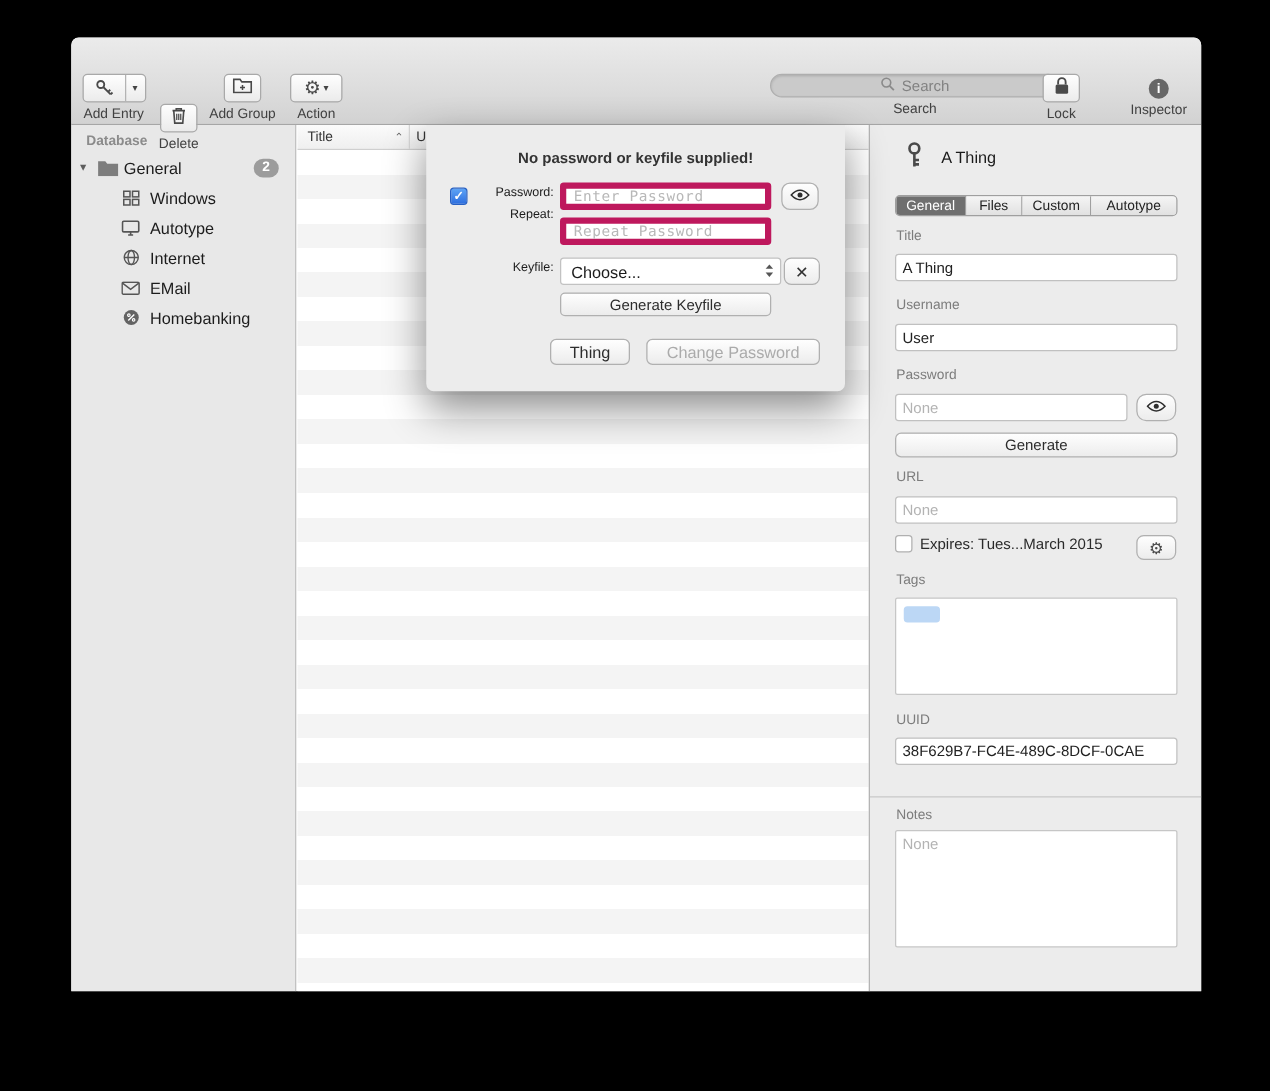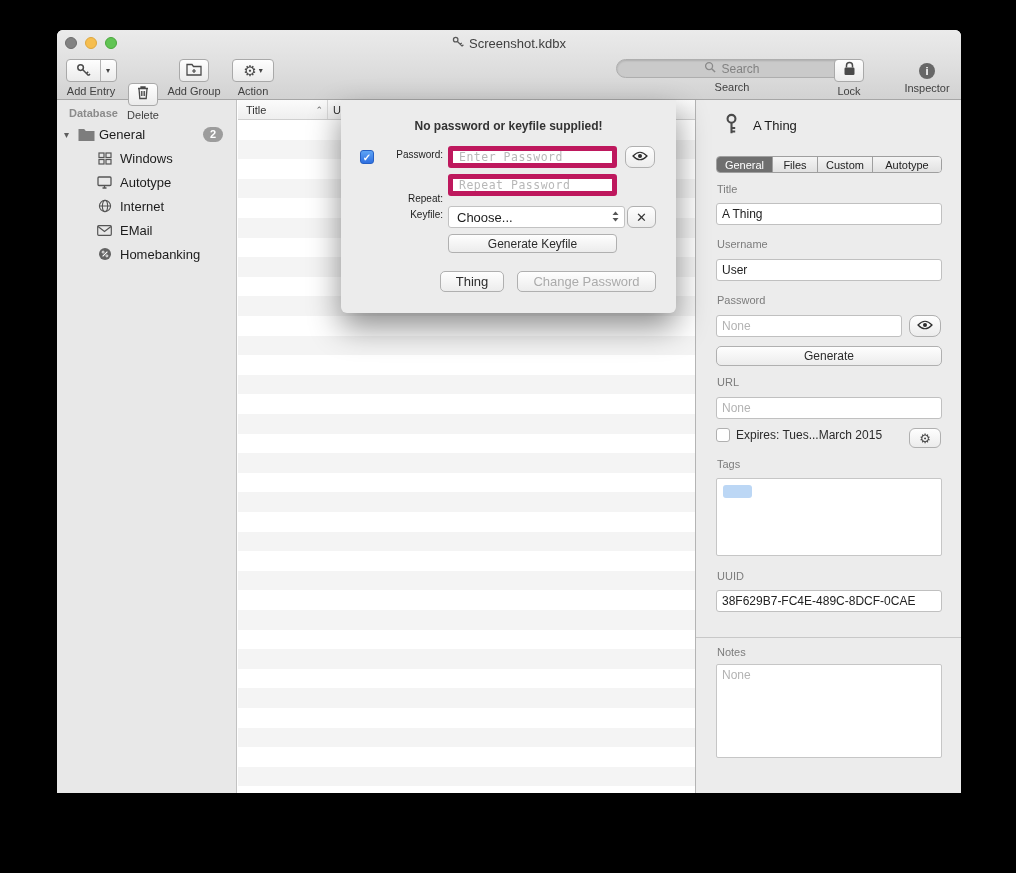--- a/index.html
+++ b/index.html
@@ -109,36 +109,20 @@
   .dlg-cancel { left:99px; top:171px; width:64px; height:21px; border-radius:5px; font-size:13px; }
   .dlg-change { left:176px; top:171px; width:139px; height:21px; border-radius:5px; font-size:13px; color:#ababab; }
 </style>
 </head>
 <body>
 
 <div class="stage">
   <div class="window">
 
     <div class="chrome">
-      <div class="titlebar">
-        <div class="traffic">
-          <span class="tl close"></span>
-          <span class="tl min"></span>
-          <span class="tl zoom"></span>
-        </div>
-        <div class="win-title">
-          <span>
-            <svg width="12" height="12" viewBox="0 0 15 15">
-                <circle cx="4.6" cy="4.6" r="2.8" fill="none" stroke="#5a5a5a" stroke-width="1.6"></circle>
-                <path d="M6.8 6.8 L12.6 12.6 M10.4 10.4 L12.2 8.6 M12.6 12.6 L14.2 11" stroke="#5a5a5a" stroke-width="1.6" fill="none"></path>
-              </svg>
-          </span>
-          <span>Screenshot.kdbx</span>
-        </div>
-      </div>
 
       <div class="toolbar">
         <div class="tb-item" style="left:6px; width:56px;">
           <div class="tb-btn">
             <span class="seg main">
               <svg width="15" height="15" viewBox="0 0 15 15">
                   <circle cx="4.6" cy="4.6" r="2.8" fill="none" stroke="#4a4a4a" stroke-width="1.5"></circle>
                   <path d="M6.8 6.8 L12.5 12.5 M10.5 10.5 L12.2 8.8 M12.5 12.5 L14 11" stroke="#4a4a4a" stroke-width="1.5" fill="none"></path>
                 </svg>
             </span>
@@ -366,21 +350,21 @@
       <input class="dlg-abs dlg-input" style="top: 46px;" placeholder="Enter Password">
       <div class="dlg-abs btn-plain dlg-eye" style="top:46px;">
         <span>
           <svg width="16" height="10" viewBox="0 0 16 10">
               <path d="M1 5 Q8 -2.5 15 5 Q8 12.5 1 5 Z" fill="none" stroke="#2e2e2e" stroke-width="1.2"></path>
               <circle cx="8" cy="5" r="2" fill="#2e2e2e"></circle>
             </svg>
         </span>
       </div>
 
-      <div class="dlg-abs dlg-label" style="top:93px;">Repeat:</div>
+      <div class="dlg-abs dlg-label" style="top:66px;">Repeat:</div>
       <input class="dlg-abs dlg-input" style="top: 74px;" placeholder="Repeat Password">
 
       <div class="dlg-abs dlg-label" style="top:109px;">Keyfile:</div>
       <div class="dlg-abs dropdown" style="top:106px;">
         <span class="dd-text">Choose...</span>
         <span>
           <svg width="7" height="11" viewBox="0 0 7 11">
               <path d="M3.5 0.5 L6.5 4 H0.5 z" fill="#555"></path>
               <path d="M3.5 10.5 L0.5 7 H6.5 z" fill="#555"></path>
             </svg>

